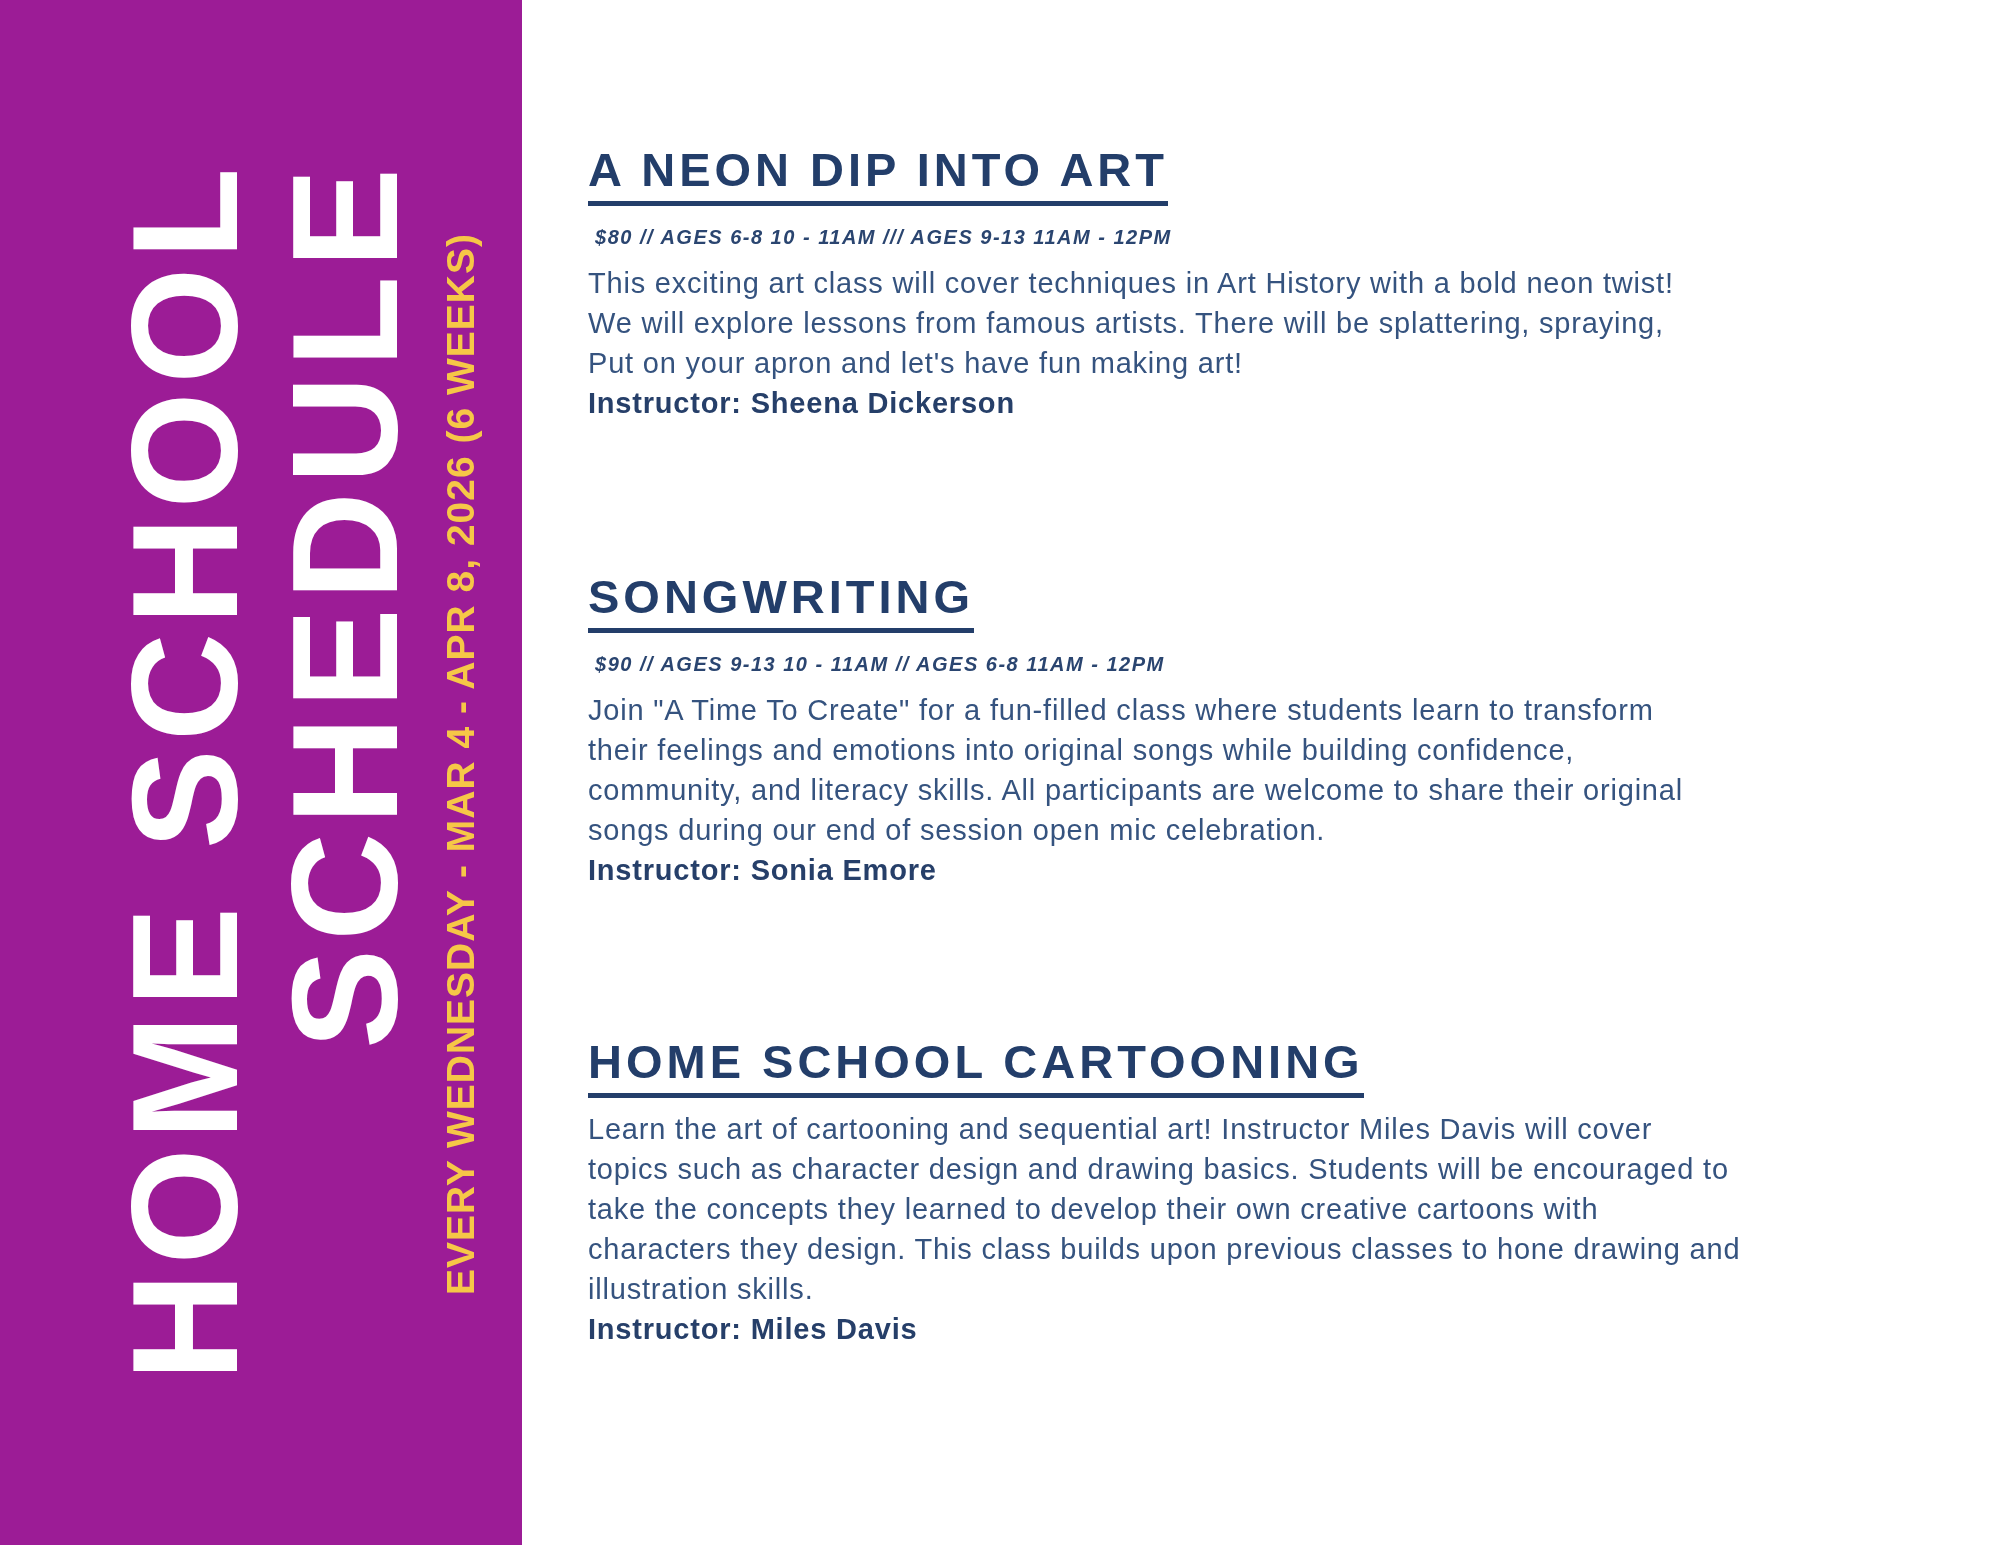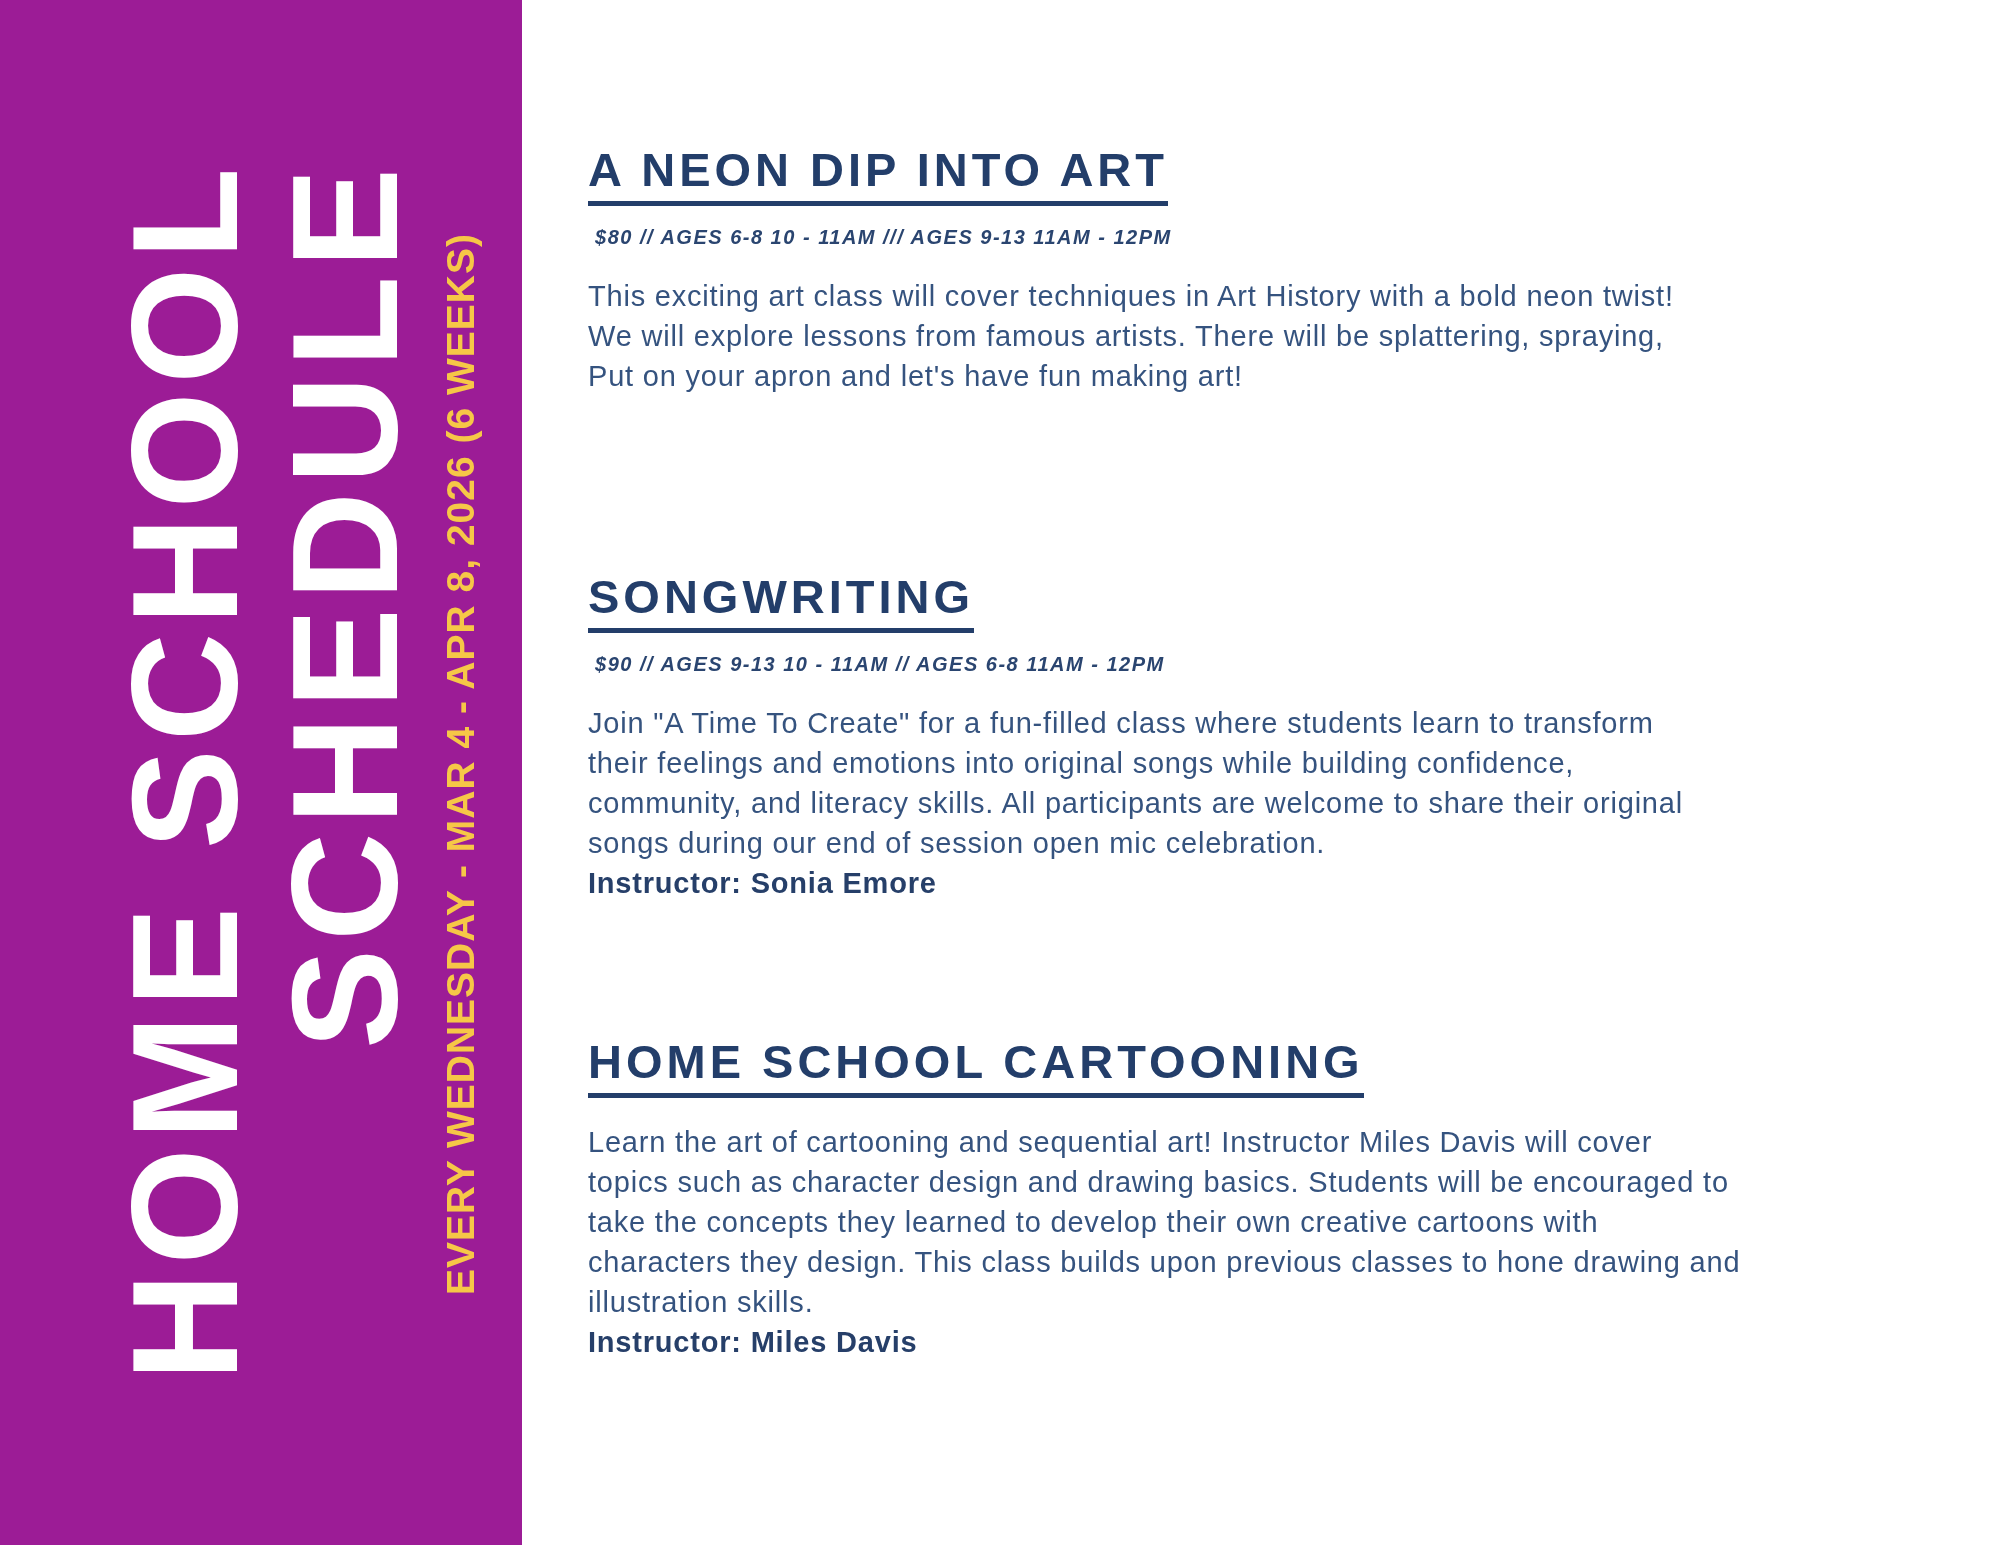--- a/index.html
+++ b/index.html
@@ -55,21 +55,21 @@
     border-bottom:5px solid #233E6A;
   }
   .class-details {
     margin-top:16px;
     font-size:20px; line-height:30px;
     font-weight:bold; font-style:italic;
     letter-spacing:1.5px;
     color:#2A4570;
     white-space:pre;
   }
-  .class-desc { margin-top:24px; }
+  .class-desc { margin-top:11px; }
   .desc-line {
     font-size:29px; line-height:40px;
     letter-spacing:0.8px;
     color:#35537F;
     white-space:pre;
   }
   .class-instructor {
     font-size:29px; line-height:40px;
     font-weight:bold;
     letter-spacing:0.8px;
@@ -88,20 +88,21 @@
   </div>
 
   <div class="class-section" id="section-0">
     <div class="class-title">A NEON DIP INTO ART</div>
     <div class="class-details"> $80 // AGES 6-8 10 - 11AM /// AGES 9-13 11AM - 12PM</div>
     <div class="class-desc">
       <div class="desc-line">This exciting art class will cover techniques in Art History with a bold neon twist!</div>
       <div class="desc-line">We will explore lessons from famous artists. There will be splattering, spraying,</div>
       <div class="desc-line">Put on your apron and let's have fun making art!</div>
     </div>
+    <div class="class-instructor">Instructor: Sheena Dickerson</div>
   </div>
 
   <div class="class-section" id="section-1">
     <div class="class-title">SONGWRITING</div>
     <div class="class-details"> $90 // AGES 9-13 10 - 11AM // AGES 6-8 11AM - 12PM</div>
     <div class="class-desc">
       <div class="desc-line">Join "A Time To Create" for a fun-filled class where students learn to transform</div>
       <div class="desc-line">their feelings and emotions into original songs while building confidence,</div>
       <div class="desc-line">community, and literacy skills. All participants are welcome to share their original</div>
       <div class="desc-line">songs during our end of session open mic celebration.</div>

